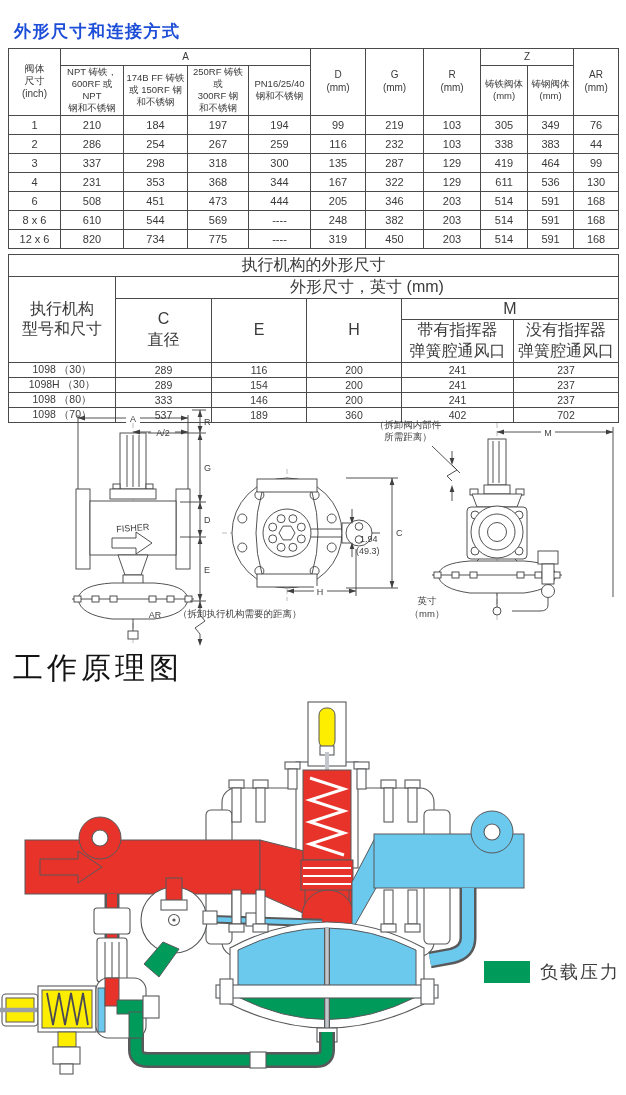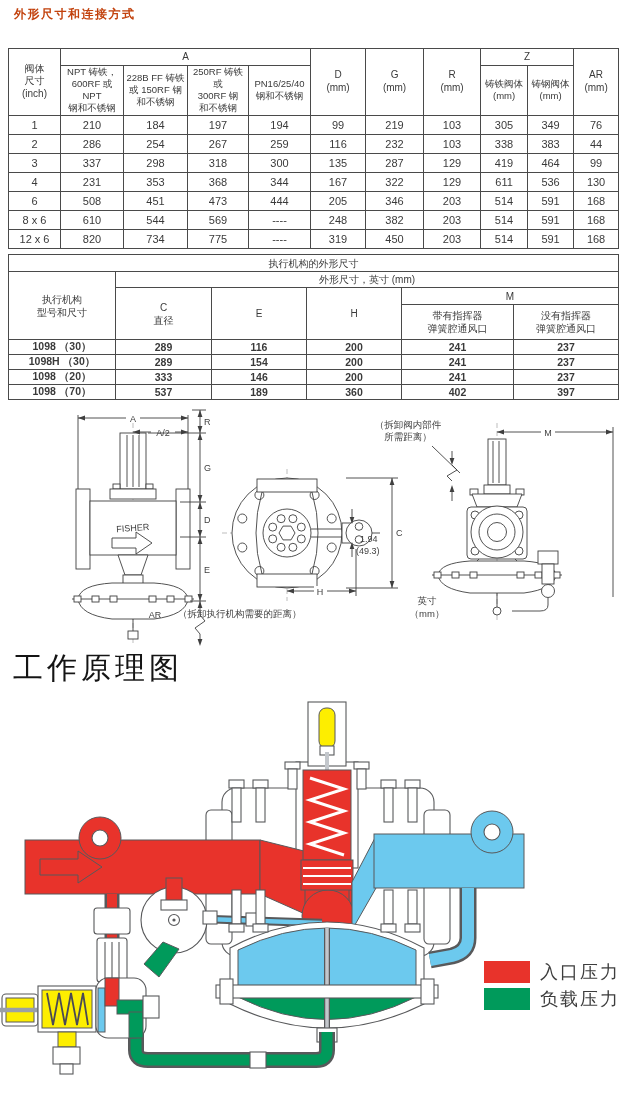--- a/index.html
+++ b/index.html
@@ -1,36 +1,36 @@
 <!DOCTYPE html>
 <html style="--inlet: #e8332b; --outlet: #6cc9ee; --load: #009a5b; --atm: #fdee00; --outline: #58595b; --ink: #3f3f3f;"><head>
 <meta charset="utf-8">
 <style>
   html,body{margin:0;padding:0;background:#fff;}
   body{width:626px;height:1095px;position:relative;overflow:hidden;
        font-family:"Liberation Sans",sans-serif;color:#333;}
-  .doc-title{position:absolute;left:14px;top:6px;font-size:12px;font-weight:bold;
-       color:#c2410c;letter-spacing:1.5px;}
+  .doc-title{position:absolute;left:14px;top:20px;font-size:17px;font-weight:bold;
+       color:#1d4ed8;letter-spacing:1.5px;}
   .principle-title{position:absolute;left:13px;top:648px;font-size:30px;font-weight:400;
        font-family:"Liberation Serif",serif;color:#141414;letter-spacing:4px;}
   table{border-collapse:collapse;position:absolute;table-layout:fixed;background:#fff;}
   th,td{border:1px solid #4a4a4a;text-align:center;vertical-align:middle;
        font-weight:normal;padding:0 1px;white-space:pre-line;color:#3a3a3a;}
   .t1{left:8px;top:48px;width:610px;}
   .t1 th{font-size:9.5px;line-height:1.28;}
   .t1 .h1 th{height:16px;font-size:10px;}
   .t1 .h2 th{height:40px;}
   .t1 tbody td{height:18px;font-size:11px;}
   .t2{left:8px;top:254px;width:610px;}
-  .t2 th{font-size:10px;line-height:1.3;}
+  .t2 th{font-size:16px;line-height:1.3;}
   .t2 .r-title th{height:16px;}
   .t2 .r-sub th{height:15px;}
   .t2 .r-m th{height:16px;}
   .t2 .r-m2 th{height:34px;font-family:Liberation Serif, serif;}
-  .t2 tbody td{height:14px;font-size:10.5px;font-weight:bold;}
+  .t2 tbody td{height:14px;font-size:10.5px;}
   svg{position:absolute;left:0;}
   .drawings-svg{top:405px;}
   .diagram-svg{top:692px;}
   
   .ln{stroke:var(--ink);fill:none;stroke-width:.9;}
   .fww{fill:#fff;stroke:var(--ink);stroke-width:.9;}
   .ar{fill:var(--ink);stroke:none;}
   .axis{stroke:#909090;stroke-width:.6;stroke-dasharray:5 3;fill:none;}
   .dtx{font:9px "Liberation Sans",sans-serif;fill:var(--ink);}
   .dtx2{font:9.5px "Liberation Sans",sans-serif;fill:var(--ink);}
@@ -87,21 +87,21 @@
       <th rowspan="2">R
 (mm)</th>
       <th colspan="2">Z</th>
       <th rowspan="2">AR
 (mm)</th>
     </tr>
     <tr class="h2">
       <th>NPT 铸铁，
 600RF 或 NPT
 钢和不锈钢</th>
-      <th>228B FF 铸铁
+      <th>174B FF 铸铁
 或 150RF 钢
 和不锈钢</th>
       <th>250RF 铸铁或
 300RF 钢
 和不锈钢</th>
       <th>PN16/25/40
 钢和不锈钢</th>
       <th>铸铁阀体
 (mm)</th>
       <th>铸钢阀体
@@ -246,34 +246,34 @@
     </tr>
     <tr>
       <td>1098H （30）</td>
         <td>289</td>
         <td>154</td>
         <td>200</td>
         <td>241</td>
         <td>237</td>
     </tr>
     <tr>
-      <td>1098 （20）</td>
+      <td>1098 （80）</td>
         <td>333</td>
         <td>146</td>
         <td>200</td>
         <td>241</td>
         <td>237</td>
     </tr>
     <tr>
       <td>1098 （70）</td>
         <td>537</td>
         <td>189</td>
         <td>360</td>
         <td>402</td>
-        <td>397</td>
+        <td>702</td>
     </tr>
   </tbody>
 </table>
 
 <svg class="drawings-svg" width="626" height="245" viewBox="0 0 626 245">
 
   <g>
     <line class="axis" x1="133" y1="18" x2="133" y2="238"></line>
     <rect class="fww" x="120" y="28" width="26" height="56"></rect>
     <line class="ln" x1="127" y1="30" x2="127" y2="82"></line>
@@ -578,20 +578,16 @@
       <rect class="w" x="405" y="232" width="15" height="8"></rect>
     <rect class="w" x="285" y="70" width="15" height="7"></rect>
       <rect class="w" x="288" y="77" width="9" height="20"></rect>
     <rect class="w" x="354" y="70" width="15" height="7"></rect>
       <rect class="w" x="357" y="77" width="9" height="20"></rect>
   </g>
 </svg>
 
 <div class="legend">
   <div class="lg-row">
-    <span class="sw sw-inlet"></span>
-    <span class="lg-label">入口压力</span>
-  </div>
-  <div class="lg-row">
     <span class="sw sw-load"></span>
     <span class="lg-label">负载压力</span>
   </div>
 </div>
 
 </body></html>

